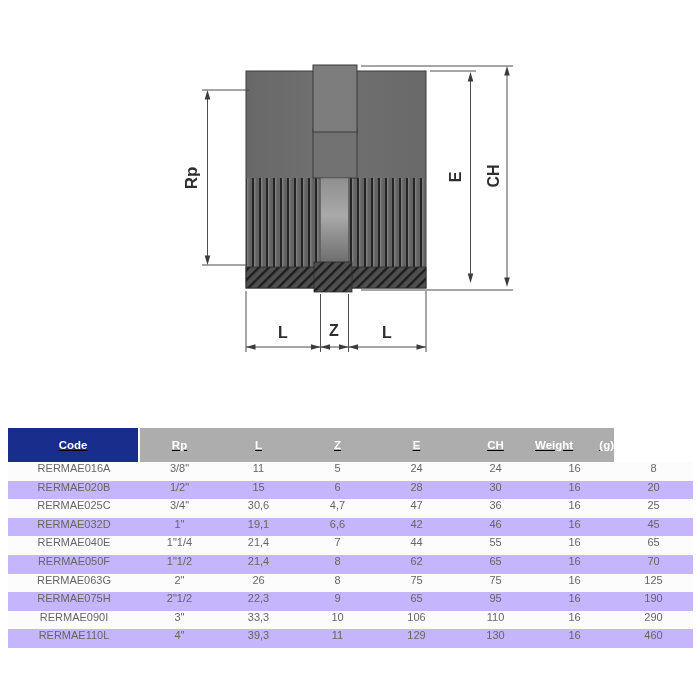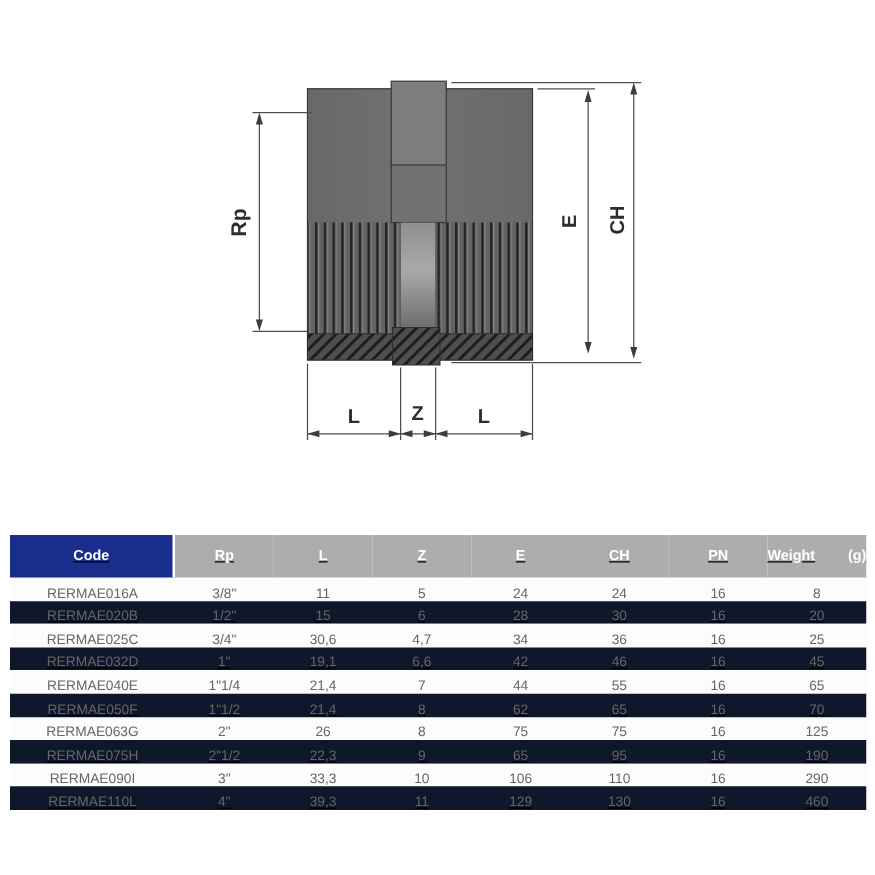--- a/index.html
+++ b/index.html
@@ -9,23 +9,23 @@
 
   
   .spec-table{position:absolute;left:8px;top:428px;width:685px;}
   .thead{display:flex;height:34px;text-decoration:underline;}
   .th{display:flex;align-items:center;justify-content:center;
       color:#ffffff;font-size:11.5px;font-weight:bold;}
   .th-code{width:130px;background:#182d8c;border-right:2px solid #ffffff;}
   .th-std{width:79px;background:#adadad;}
   .th-weight{flex-direction:row;line-height:13px;justify-content:space-between;}
   .tbody{width:100%;}
-  .trow{display:flex;height:18.6px;align-items:flex-end;}
+  .trow{display:flex;height:18.6px;align-items:flex-start;}
   .trow.odd{background:#fcfcfc;}
-  .trow.even{background:#0f172a;text-decoration:underline;}
+  .trow.even{background:#c4b5fd;}
   .tcell{font-size:11px;color:#666666;text-align:center;}
   .tcell.col0{width:132px;}
   .tcell.colN{width:79px;}
 </style>
 </head>
 <body>
 
 <div class="page">
 
   <svg class="diagram-svg" width="700" height="420" viewBox="0 0 700 420">
@@ -117,21 +117,20 @@
   </svg>
 
   <div class="spec-table">
     <div class="thead">
       <div class="th th-code">Code</div>
       <div class="th th-std">Rp</div>
       <div class="th th-std">L</div>
       <div class="th th-std">Z</div>
       <div class="th th-std">E</div>
       <div class="th th-std">CH</div>
-      <div class="th th-std">PN</div>
       <div class="th th-std th-weight">
         <span>Weight</span>
         <span>(g)</span>
       </div>
     </div>
     <div class="tbody">
         <div class="trow odd">
           <div class="tcell col0">RERMAE016A</div>
           <div class="tcell colN">3/8"</div>
           <div class="tcell colN">11</div>
@@ -149,21 +148,21 @@
           <div class="tcell colN">28</div>
           <div class="tcell colN">30</div>
           <div class="tcell colN">16</div>
           <div class="tcell colN">20</div>
         </div>
         <div class="trow odd">
           <div class="tcell col0">RERMAE025C</div>
           <div class="tcell colN">3/4"</div>
           <div class="tcell colN">30,6</div>
           <div class="tcell colN">4,7</div>
-          <div class="tcell colN">34</div>
+          <div class="tcell colN">47</div>
           <div class="tcell colN">36</div>
           <div class="tcell colN">16</div>
           <div class="tcell colN">25</div>
         </div>
         <div class="trow even">
           <div class="tcell col0">RERMAE032D</div>
           <div class="tcell colN">1"</div>
           <div class="tcell colN">19,1</div>
           <div class="tcell colN">6,6</div>
           <div class="tcell colN">42</div>

